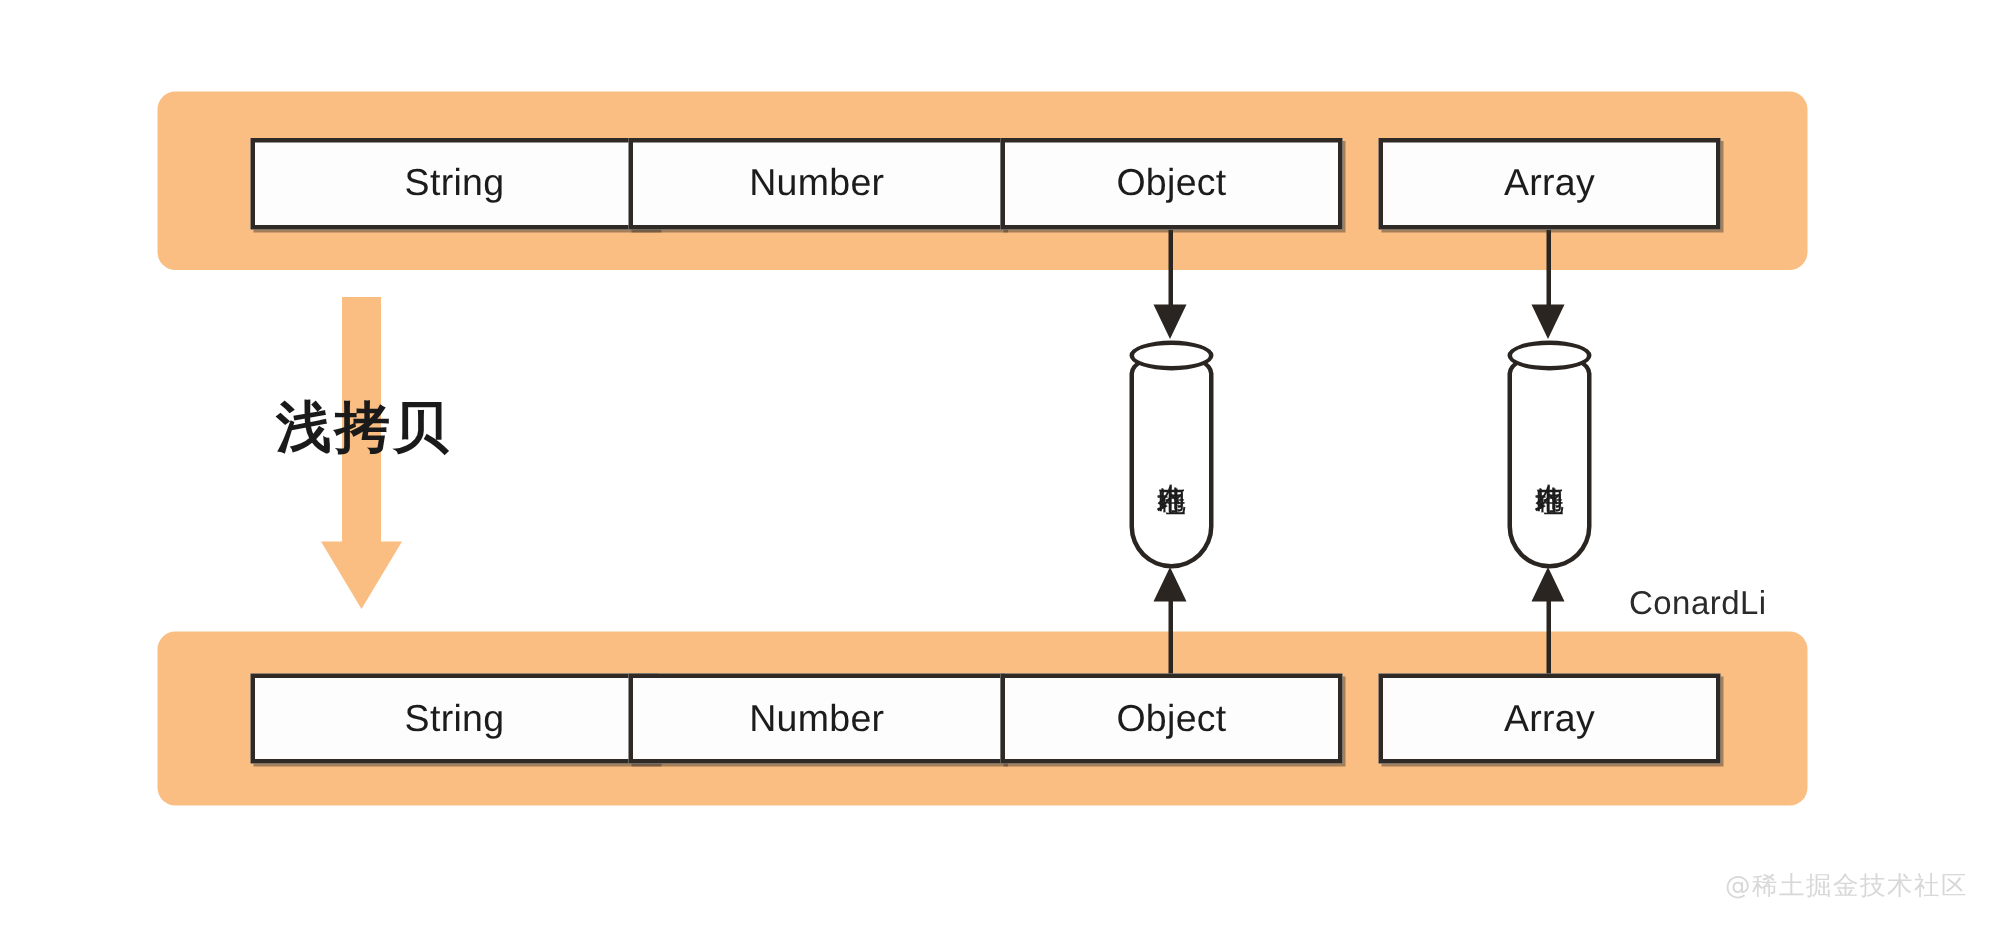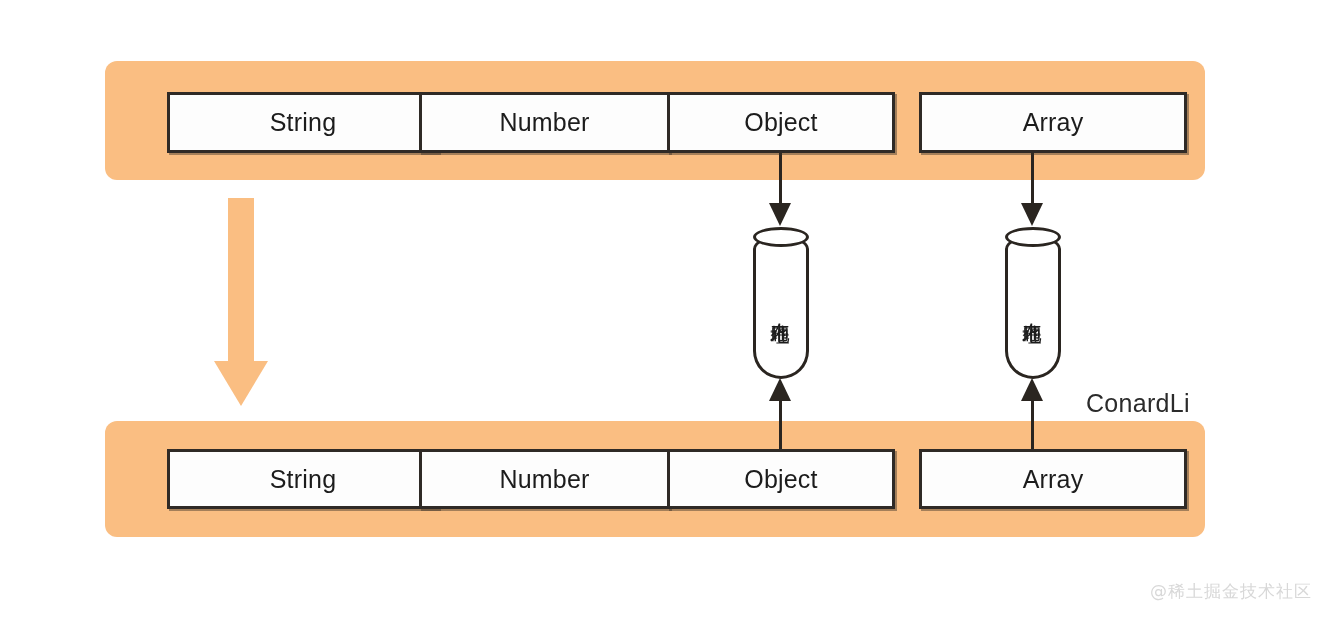--- a/index.html
+++ b/index.html
@@ -61,21 +61,21 @@
     line-height: 1;
   }
 
   
   .row-top .typebox { top: 92px; height: 61px; }
   .row-bot .typebox { top: 449px; height: 60px; }
 
   .col-0 { left: 167px;  width: 272px; }
   .col-1 { left: 419px;  width: 251px; }
   .col-2 { left: 667px;  width: 228px; text-align: right; }
-  .col-3 { left: 919px;  width: 268px; }
+  .col-3 { left: 919px;  width: 228px; }
 
   
   .vline {
     position: absolute;
     width: 3px;
     background: #2a2520;
     z-index: 2;
   }
 
   
@@ -179,21 +179,21 @@
     color: #1a1a1a;
     letter-spacing: 2px;
     font-family: "DejaVu Sans", "Liberation Sans", sans-serif;
     z-index: 6;
     line-height: 1;
   }
   .author {
     position: absolute;
     left: 1086px;
     top: 391px;
-    font-size: 25px;
+    font-size: 22px;
     color: #2b2b2b;
     letter-spacing: 0.3px;
     z-index: 6;
     line-height: 1;
   }
   .watermark {
     position: absolute;
     right: 26px;
     bottom: 18px;
     font-size: 17px;
@@ -270,18 +270,19 @@
     <div class="cyl-text">
       <span>内存地址</span>
     </div>
   </div>
 
   <div class="big-arrow">
     <div class="shaft"></div>
     <div class="head"></div>
   </div>
 
+  <div class="copy-label">浅拷贝</div>
 
   <div class="author">ConardLi</div>
 
   <div class="watermark">@稀土掘金技术社区</div>
 
 </div>
 
 </body></html>

